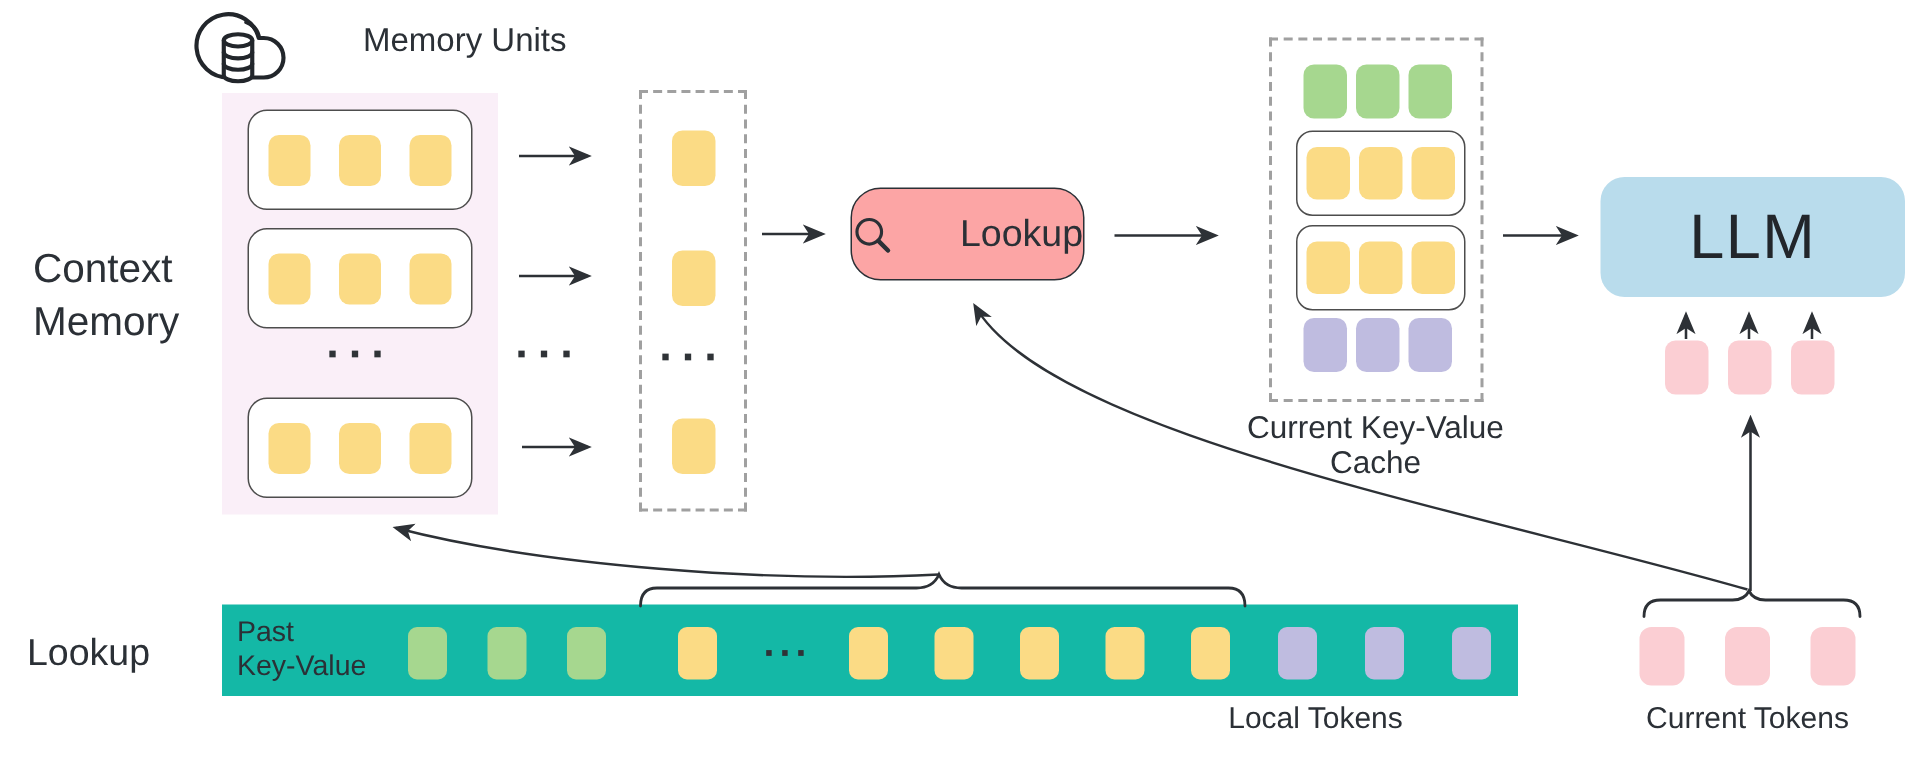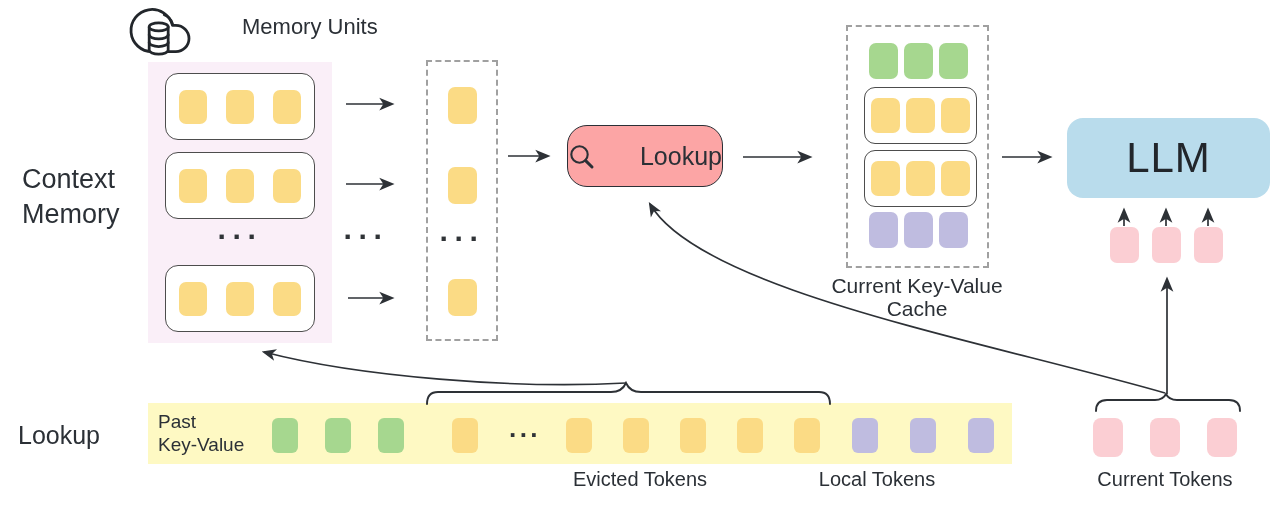--- a/index.html
+++ b/index.html
@@ -55,21 +55,21 @@
   .cache-label{left:817px;top:274px;width:200px;font-size:21px;line-height:23px;text-align:center;}
 
   
   .llm-box{left:1067px;top:118px;width:203px;height:80px;background:#B9DCEC;border-radius:16px;
            display:flex;align-items:center;justify-content:center;}
   .llm-text{font-size:42px;letter-spacing:1px;color:#22262b;}
   .llm-inputs{left:1110px;top:227px;display:flex;gap:13px;}
   .llm-inputs .tk{width:29px;height:36px;}
 
   
-  .bar{left:148px;top:403px;width:864px;height:61px;background:#fef9c3;}
+  .bar{left:148px;top:403px;width:864px;height:61px;background:#14b8a6;}
   .past-kv{position:absolute;left:10px;top:7px;font-size:19px;line-height:23px;}
   .bar-group{position:absolute;top:15px;display:flex;align-items:center;}
   .bar .tk{width:26px;height:35px;border-radius:6px;}
   .g-initial{left:124px;gap:27px;}
   .g-evicted{left:304px;gap:31px;}
   .g-local{left:704px;gap:32px;}
   .bar-dots{width:26px;font-size:26px;letter-spacing:2px;line-height:35px;}
 
   
   .current-group{left:1093px;top:418px;display:flex;gap:27px;}
@@ -217,21 +217,20 @@
         <span class="tk" style="background: rgb(191, 188, 224);"></span>
       </div>
   </div>
 
   <div class="abs layer current-group">
       <span class="tk" style="background: rgb(251, 206, 211);"></span>
       <span class="tk" style="background: rgb(251, 206, 211);"></span>
       <span class="tk" style="background: rgb(251, 206, 211);"></span>
     </div>
 
-  <div class="abs layer caption lbl" style="left:555px;">Evicted Tokens</div>
   <div class="abs layer caption lbl" style="left:1080px;">Current Tokens</div>
   <div class="abs layer caption lbl" style="left:792px;">Local Tokens</div>
 
   <svg class="connections" width="1280" height="509" viewBox="0 0 1280 509">
     <defs>
       <marker id="ah" viewBox="0 0 12 10" refX="10" refY="5" markerWidth="9" markerHeight="8" orient="auto-start-reverse">
         <path d="M0,0 L12,5 L0,10 L3.2,5 z" fill="#2d3136"></path>
       </marker>
     </defs>
     <g stroke="#2d3136" stroke-width="1.7" fill="none">

